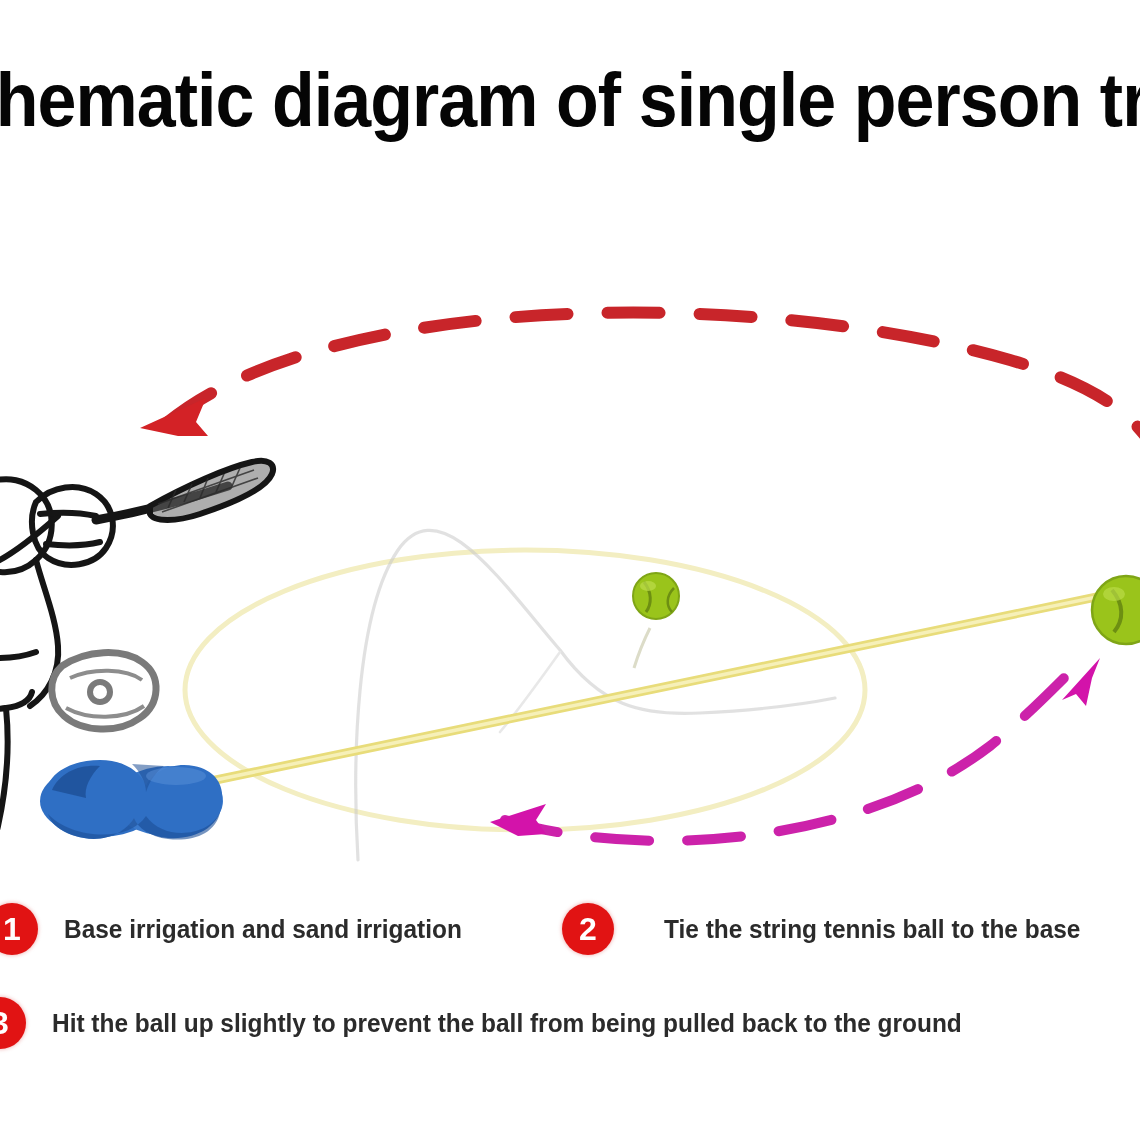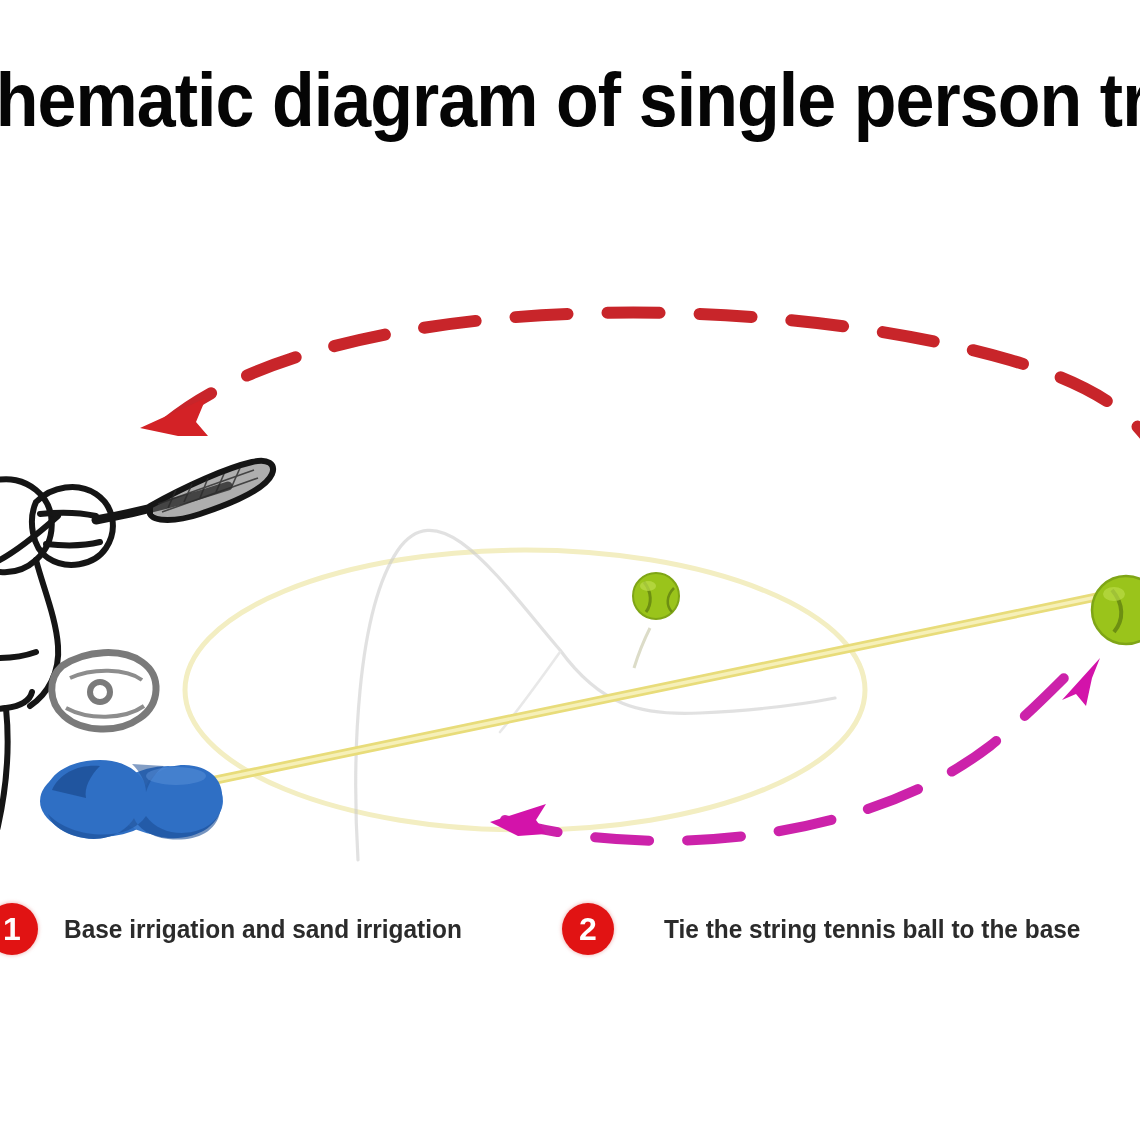--- a/index.html
+++ b/index.html
@@ -192,16 +192,24 @@
         <div class="legend-label">Base irrigation and sand irrigation</div>
       </div>
 
       <div class="legend-item item2">
         <div class="badge">2</div>
         <div class="legend-label">Tie the string tennis ball to the base</div>
       </div>
 
     </div>
 
+    <div class="legend-row r2">
+
+      <div class="legend-item item3">
+        <div class="badge">3</div>
+        <div class="legend-label">Hit the ball up slightly to prevent the ball from being pulled back to the ground</div>
+      </div>
+
+    </div>
 
   </div>
 
 </div>
 
 </body></html>

